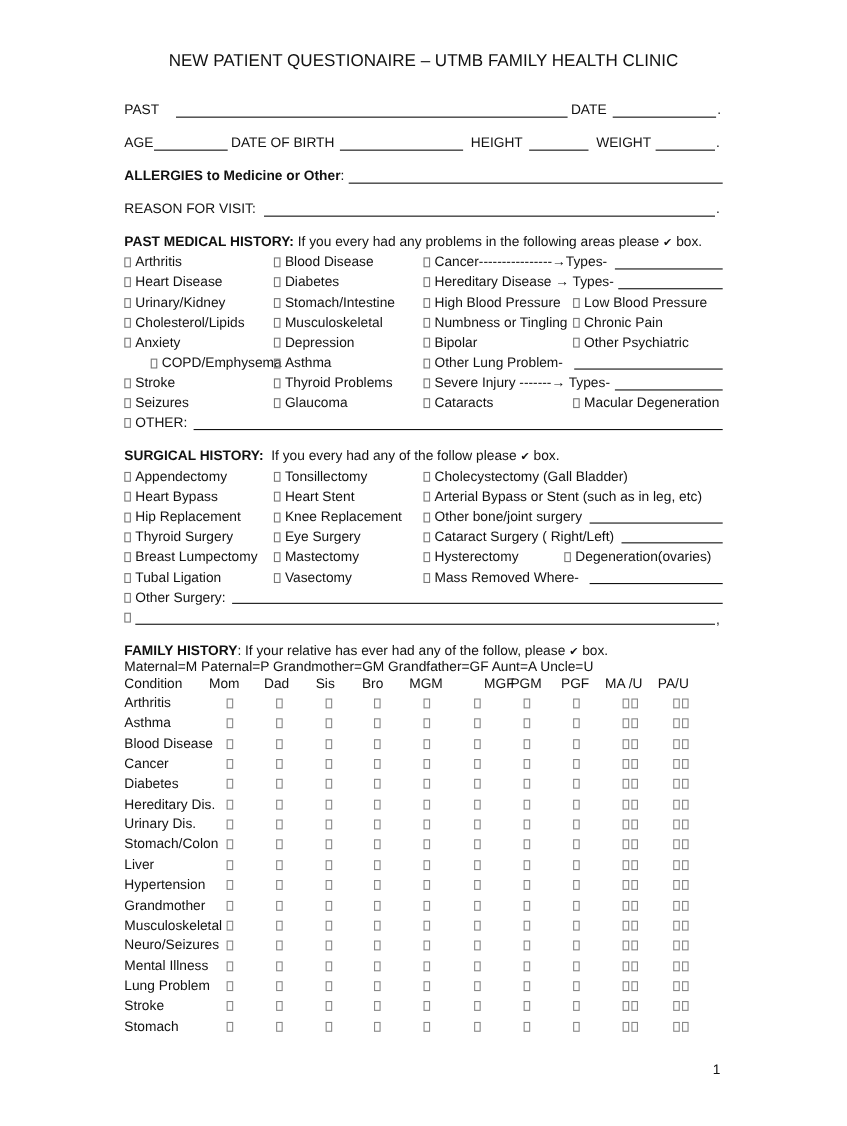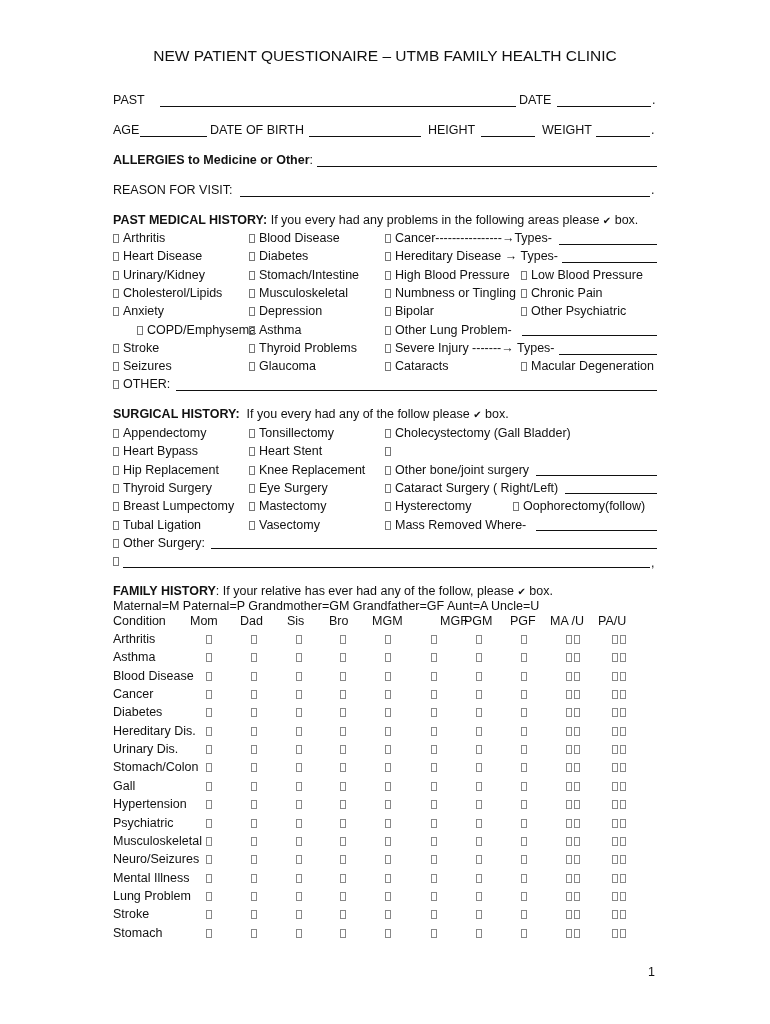--- a/index.html
+++ b/index.html
@@ -99,26 +99,26 @@
       <div class="abs" style="left: 113px; top: 480.9px;"><span class="cb"></span><span>Thyroid Surgery</span></div>
       <div class="abs" style="left: 113px; top: 499.2px;"><span class="cb"></span><span>Breast Lumpectomy</span></div>
       <div class="abs" style="left: 113px; top: 517.5px;"><span class="cb"></span><span>Tubal Ligation</span></div>
       <div class="abs" style="left: 249px; top: 426px;"><span class="cb"></span><span>Tonsillectomy</span></div>
       <div class="abs" style="left: 249px; top: 444.3px;"><span class="cb"></span><span>Heart Stent</span></div>
       <div class="abs" style="left: 249px; top: 462.6px;"><span class="cb"></span><span>Knee Replacement</span></div>
       <div class="abs" style="left: 249px; top: 480.9px;"><span class="cb"></span><span>Eye Surgery</span></div>
       <div class="abs" style="left: 249px; top: 499.2px;"><span class="cb"></span><span>Mastectomy</span></div>
       <div class="abs" style="left: 249px; top: 517.5px;"><span class="cb"></span><span>Vasectomy</span></div>
       <div class="abs" style="left: 385px; top: 426px;"><span class="cb"></span><span>Cholecystectomy (Gall Bladder)</span></div>
-      <div class="abs" style="left: 385px; top: 444.3px;"><span class="cb"></span></div>
+      <div class="abs" style="left: 385px; top: 444.3px;"><span class="cb"></span><span>Arterial Bypass or Stent (such as in leg, etc)</span></div>
       <div class="abs" style="left: 385px; top: 462.6px;"><span class="cb"></span><span>Other bone/joint surgery</span></div>
       <div class="abs" style="left: 385px; top: 480.9px;"><span class="cb"></span><span>Cataract Surgery ( Right/Left)</span></div>
       <div class="abs" style="left: 385px; top: 499.2px;"><span class="cb"></span><span>Hysterectomy</span></div>
       <div class="abs" style="left: 385px; top: 517.5px;"><span class="cb"></span><span>Mass Removed   Where-</span></div>
-      <div class="abs" style="left: 513px; top: 499.2px;"><span class="cb"></span><span>Oophorectomy(follow)</span></div>
+      <div class="abs" style="left: 513px; top: 499.2px;"><span class="cb"></span><span>Degeneration(ovaries)</span></div>
     </div>
   <div class="line" style="left:536px;top:475px;width:121px;"></div>
   <div class="line" style="left:565px;top:493px;width:92px;"></div>
   <div class="line" style="left:536px;top:530px;width:121px;"></div>
   <div class="abs" style="left:113px;top:536px;"><span class="cb"></span><span>Other Surgery:</span></div>
   <div class="line" style="left:211px;top:548px;width:446px;"></div>
   <div class="abs" style="left:113px;top:554px;"><span class="cb"></span></div>
   <div class="line" style="left:123px;top:567px;width:527px;"></div>
   <div class="abs" style="left:651px;top:556px;">,</div>
 
@@ -239,21 +239,21 @@
       <div class="cbf" style="left: 296px; top: 763.45px;"></div>
       <div class="cbf" style="left: 340px; top: 763.45px;"></div>
       <div class="cbf" style="left: 385px; top: 763.45px;"></div>
       <div class="cbf" style="left: 431px; top: 763.45px;"></div>
       <div class="cbf" style="left: 476px; top: 763.45px;"></div>
       <div class="cbf" style="left: 521px; top: 763.45px;"></div>
       <div class="cbf" style="left: 566px; top: 763.45px;"></div>
       <div class="cbf" style="left: 574px; top: 763.45px;"></div>
       <div class="cbf" style="left: 612px; top: 763.45px;"></div>
       <div class="cbf" style="left: 620px; top: 763.45px;"></div>
-      <div class="abs" style="left: 113px; top: 778.8px;"><span>Gall</span></div>
+      <div class="abs" style="left: 113px; top: 778.8px;"><span>Liver</span></div>
       <div class="cbf" style="left: 206px; top: 781.8px;"></div>
       <div class="cbf" style="left: 251px; top: 781.8px;"></div>
       <div class="cbf" style="left: 296px; top: 781.8px;"></div>
       <div class="cbf" style="left: 340px; top: 781.8px;"></div>
       <div class="cbf" style="left: 385px; top: 781.8px;"></div>
       <div class="cbf" style="left: 431px; top: 781.8px;"></div>
       <div class="cbf" style="left: 476px; top: 781.8px;"></div>
       <div class="cbf" style="left: 521px; top: 781.8px;"></div>
       <div class="cbf" style="left: 566px; top: 781.8px;"></div>
       <div class="cbf" style="left: 574px; top: 781.8px;"></div>
@@ -265,21 +265,21 @@
       <div class="cbf" style="left: 296px; top: 800.15px;"></div>
       <div class="cbf" style="left: 340px; top: 800.15px;"></div>
       <div class="cbf" style="left: 385px; top: 800.15px;"></div>
       <div class="cbf" style="left: 431px; top: 800.15px;"></div>
       <div class="cbf" style="left: 476px; top: 800.15px;"></div>
       <div class="cbf" style="left: 521px; top: 800.15px;"></div>
       <div class="cbf" style="left: 566px; top: 800.15px;"></div>
       <div class="cbf" style="left: 574px; top: 800.15px;"></div>
       <div class="cbf" style="left: 612px; top: 800.15px;"></div>
       <div class="cbf" style="left: 620px; top: 800.15px;"></div>
-      <div class="abs" style="left: 113px; top: 815.5px;"><span>Psychiatric</span></div>
+      <div class="abs" style="left: 113px; top: 815.5px;"><span>Grandmother</span></div>
       <div class="cbf" style="left: 206px; top: 818.5px;"></div>
       <div class="cbf" style="left: 251px; top: 818.5px;"></div>
       <div class="cbf" style="left: 296px; top: 818.5px;"></div>
       <div class="cbf" style="left: 340px; top: 818.5px;"></div>
       <div class="cbf" style="left: 385px; top: 818.5px;"></div>
       <div class="cbf" style="left: 431px; top: 818.5px;"></div>
       <div class="cbf" style="left: 476px; top: 818.5px;"></div>
       <div class="cbf" style="left: 521px; top: 818.5px;"></div>
       <div class="cbf" style="left: 566px; top: 818.5px;"></div>
       <div class="cbf" style="left: 574px; top: 818.5px;"></div>

